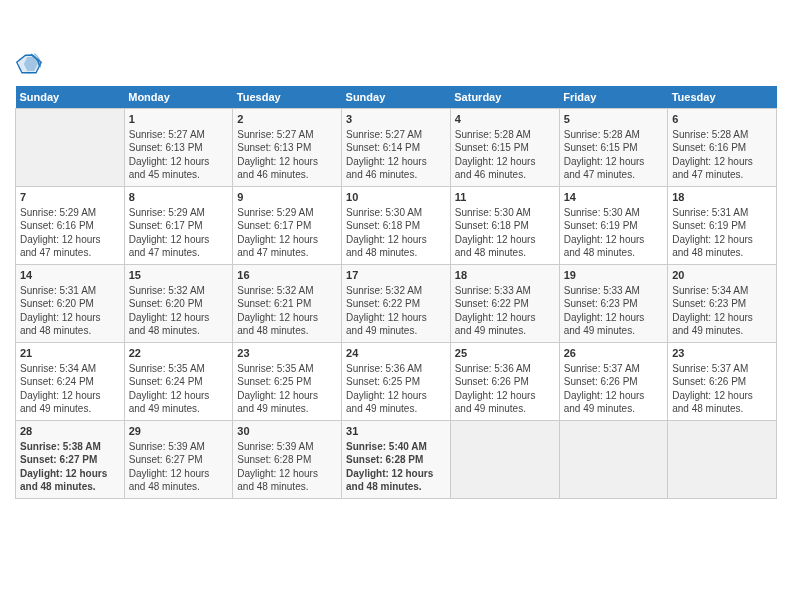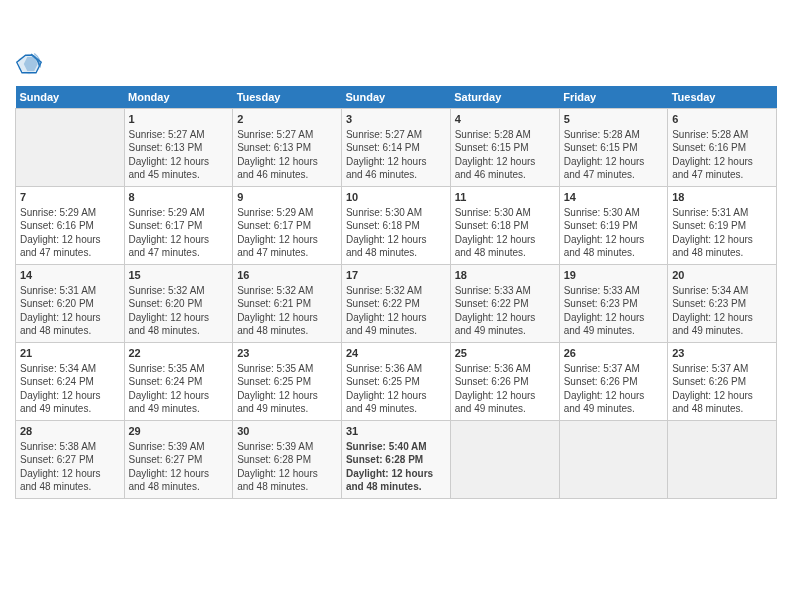--- a/index.html
+++ b/index.html
@@ -326,21 +326,21 @@
             <span class="day-number">23</span>
             <div class="day-info" style="white-space: pre-line;">Sunrise: 5:37 AM
 Sunset: 6:26 PM
 Daylight: 12 hours
 and 48 minutes.</div>
           </td>
         </tr>
         <tr>
           <td>
             <span class="day-number">28</span>
-            <div class="day-info" style="white-space: pre-line;">Sunrise: 5:38 AM
+            <div class="day-info" style="white-space: pre-line; font-weight: bold;">Sunrise: 5:38 AM
 Sunset: 6:27 PM
 Daylight: 12 hours
 and 48 minutes.</div>
           </td>
           <td>
             <span class="day-number">29</span>
             <div class="day-info" style="white-space: pre-line;">Sunrise: 5:39 AM
 Sunset: 6:27 PM
 Daylight: 12 hours
 and 48 minutes.</div>

